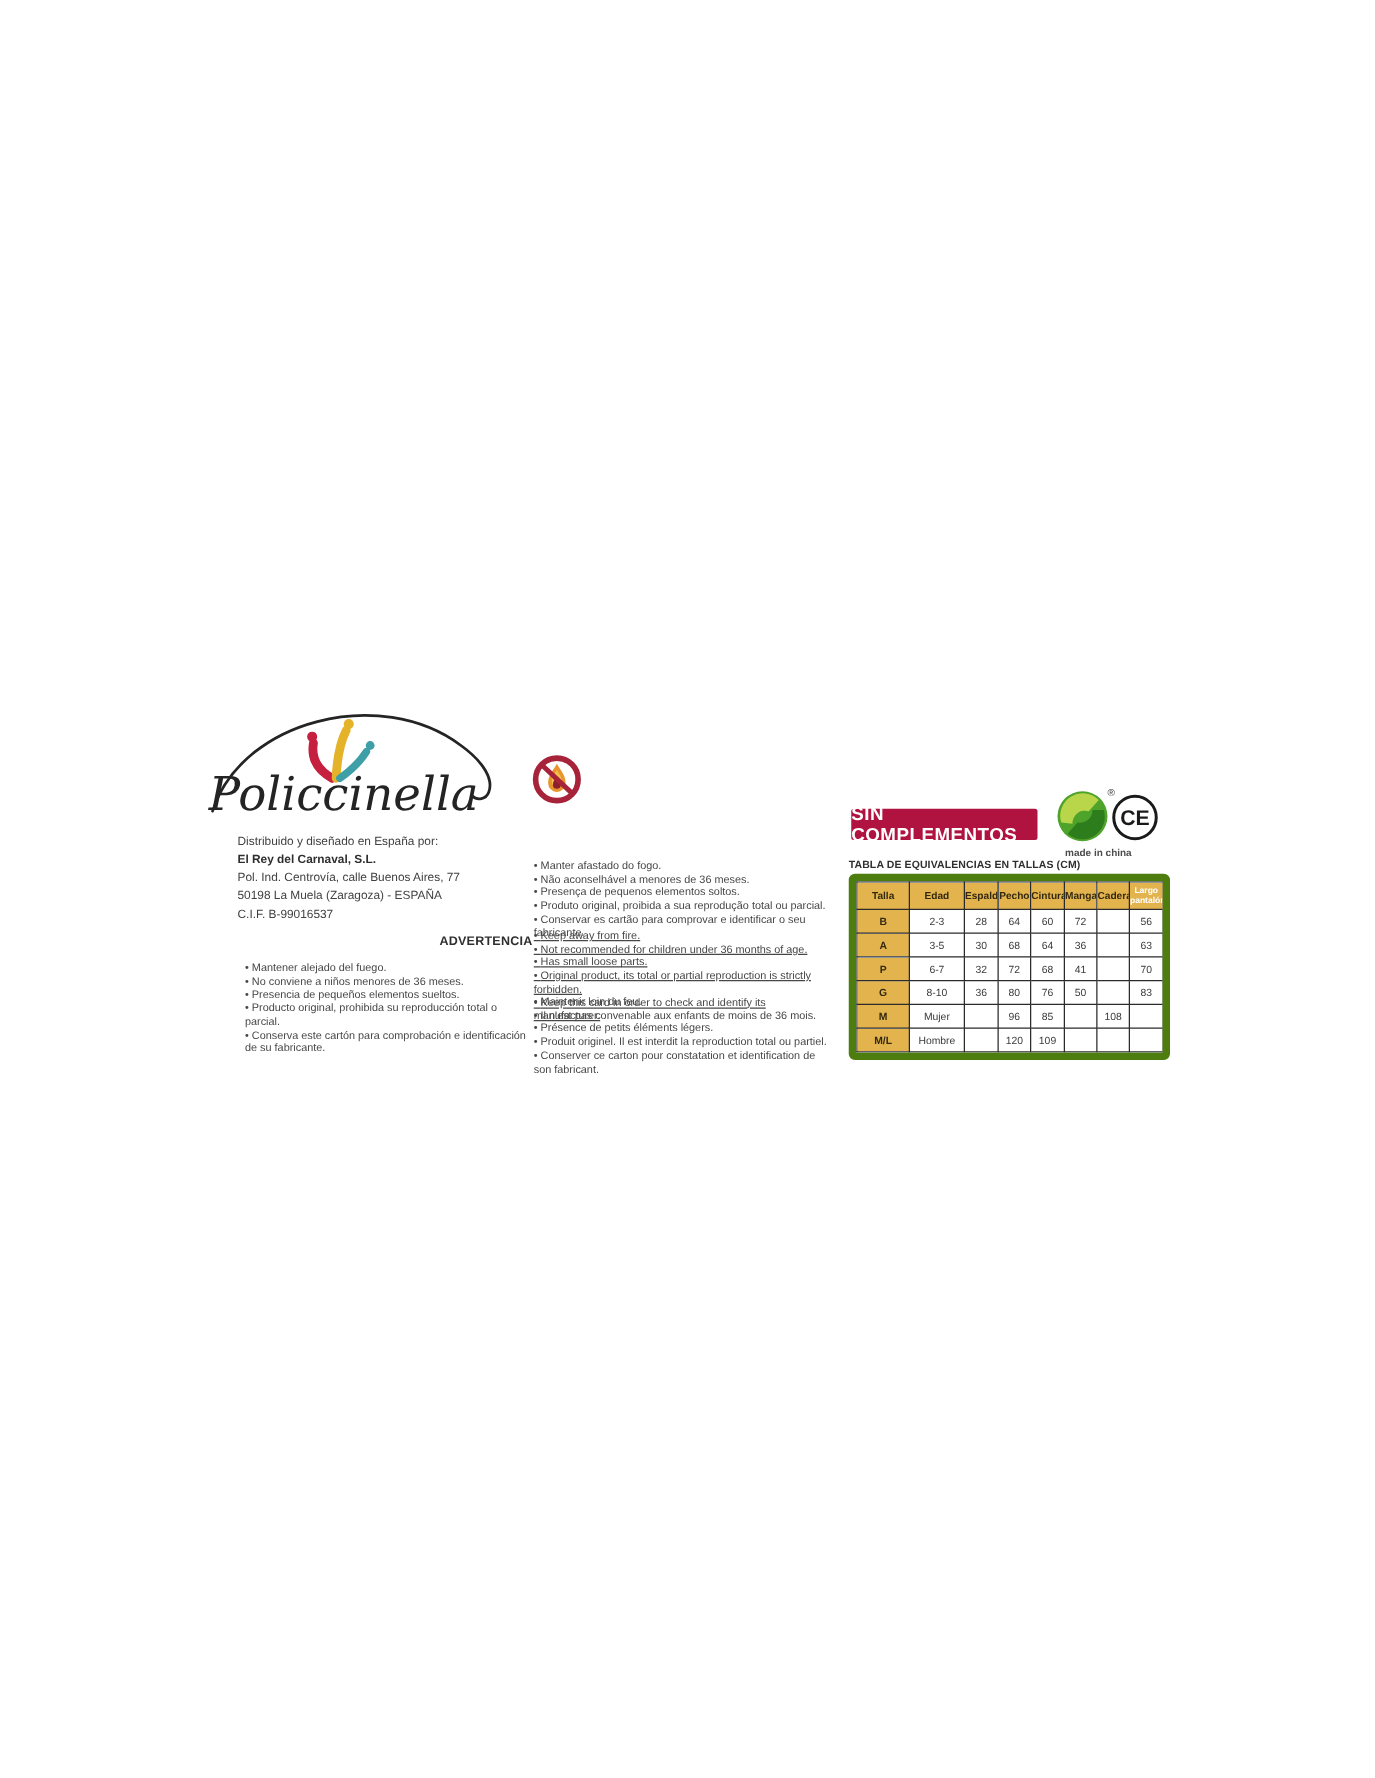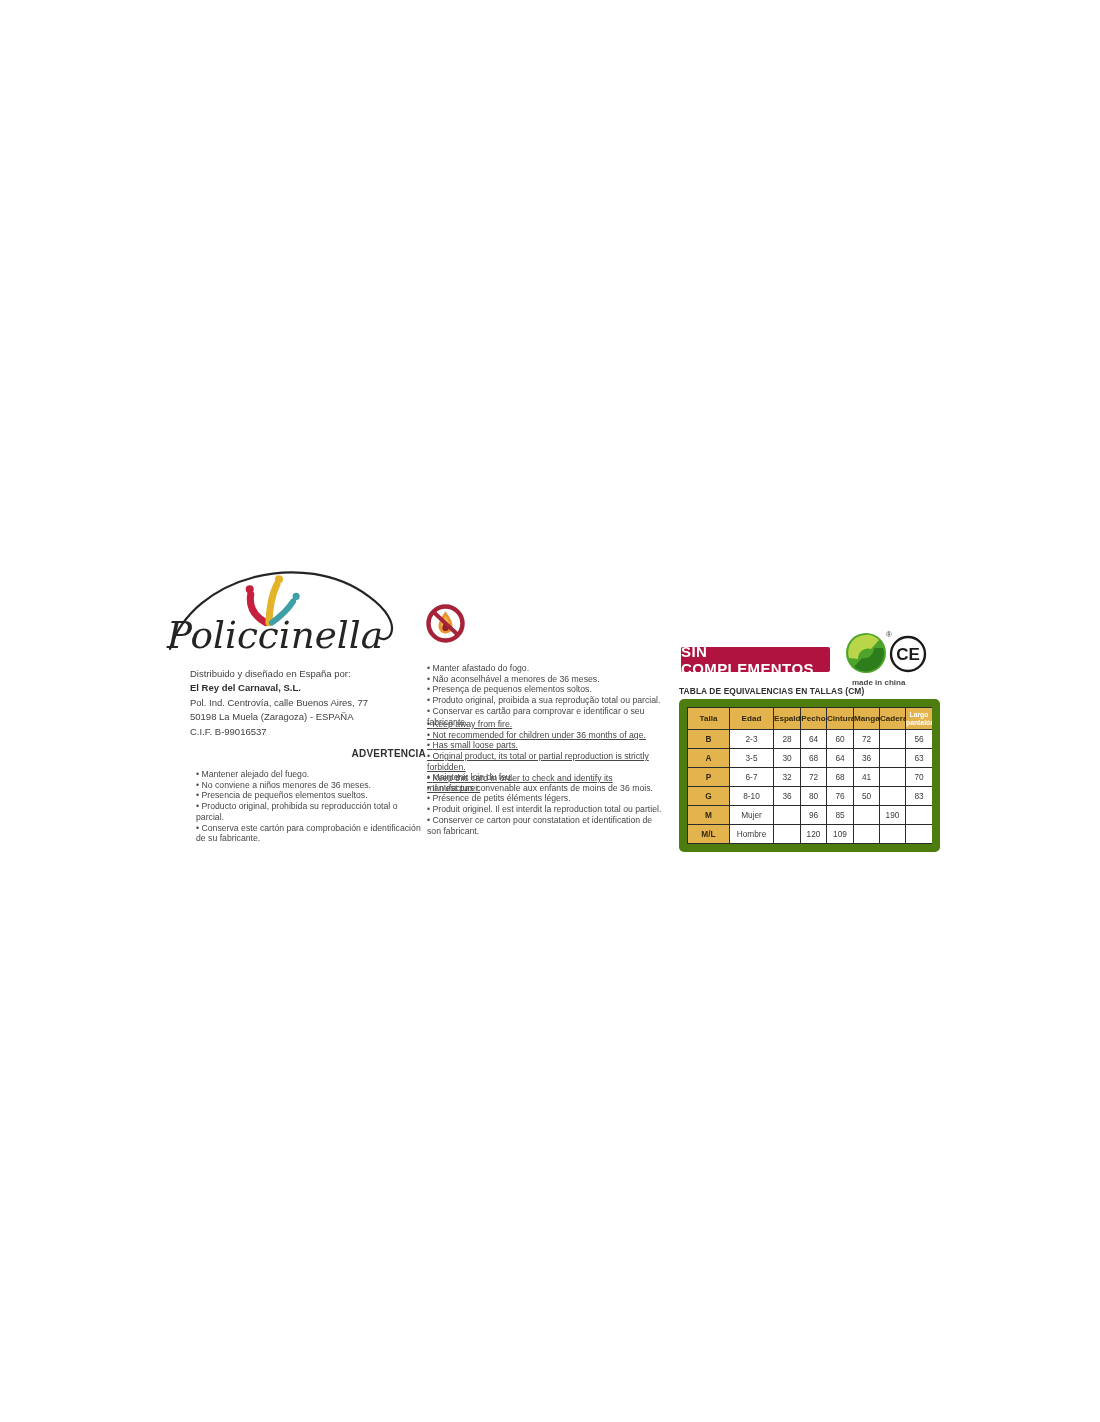--- a/index.html
+++ b/index.html
@@ -12,35 +12,35 @@
   .distributor .name{font-weight:bold;color:#2e2e2e;}
   .advertencia{position:absolute;left:196px;top:748px;width:230px;}
   .advertencia .adv-title{font-size:10px;font-weight:bold;color:#2f2f2f;margin:0 0 10px 0;letter-spacing:.2px;text-align:right;}
   ul.blist{list-style:none;margin:0;padding:0;font-size:8.7px;line-height:10.7px;color:#474747;}
   ul.blist li::before{content:"\2022\00a0";}
 
   
   .fire-head{position:absolute;left:425px;top:603px;width:245px;display:flex;align-items:flex-start;}
   .fire-icon{width:41px;height:41px;flex:0 0 41px;}
   .fire-lines{margin-left:9px;padding-top:3px;font-size:8.8px;line-height:11px;font-weight:600;color:#4a4a4a;}
-  .wgroup{position:absolute;left:427px;width:240px;font-size:8.6px;line-height:10.5px;color:#474747;}
+  .wgroup{position:absolute;left:427px;width:240px;font-size:8.6px;line-height:10.5px;color:#474747;margin-top:24px;}
   .wgroup.pt{top:663px;}
   .wgroup.en{top:719px;text-decoration:underline;}
   .wgroup.fr{top:772px;}
 
   
   .badge{position:absolute;left:681px;top:647px;width:149px;height:25px;background:#b11341;color:#ffffff;
          display:flex;align-items:center;justify-content:center;font-size:15px;font-weight:bold;
          letter-spacing:.4px;border-radius:2px;}
   .green-dot{position:absolute;left:845px;top:632px;width:42px;height:42px;}
   .reg-mark{position:absolute;left:886px;top:630px;font-size:8px;color:#3a3a3a;}
   .ce-mark{position:absolute;left:889px;top:635px;width:38px;height:38px;}
   .made-in{position:absolute;left:852px;top:678px;font-size:8px;font-weight:600;color:#4c4c4c;}
   .table-title{position:absolute;left:679px;top:686px;font-size:8.4px;font-weight:bold;color:#2f2f2f;letter-spacing:.1px;}
-  .size-table-wrap{position:absolute;left:679px;top:699px;width:245px;border:8px solid #4d7c0f;border-radius:5px;overflow:hidden;background:#fff;}
+  .size-table-wrap{position:absolute;left:679px;top:699px;width:245px;border:6px solid #4d7c0f;border-radius:5px;overflow:hidden;background:#fff;}
   table.size-table{border-collapse:collapse;width:100%;table-layout:fixed;}
   .size-table th,.size-table td{border:1px solid #2b2b2b;text-align:center;vertical-align:middle;
       padding:0;font-size:8.3px;color:#3b3b3b;height:18px;overflow:hidden;}
   .size-table thead th{background:#e3b44e;height:21px;font-weight:bold;font-size:8.1px;color:#33290f;}
   .size-table thead th.largo{font-size:6.8px;line-height:7.4px;color:#ffffff;font-weight:bold;}
   .size-table td.talla-cell{background:#e3b44e;font-weight:bold;color:#33290f;}
 </style>
 </head>
 <body>
 
@@ -203,21 +203,21 @@
           <td></td>
           <td>83</td>
         </tr>
         <tr>
           <td class="talla-cell">M</td>
           <td>Mujer</td>
           <td></td>
           <td>96</td>
           <td>85</td>
           <td></td>
-          <td>190</td>
+          <td>108</td>
           <td></td>
         </tr>
         <tr>
           <td class="talla-cell">M/L</td>
           <td>Hombre</td>
           <td></td>
           <td>120</td>
           <td>109</td>
           <td></td>
           <td></td>

